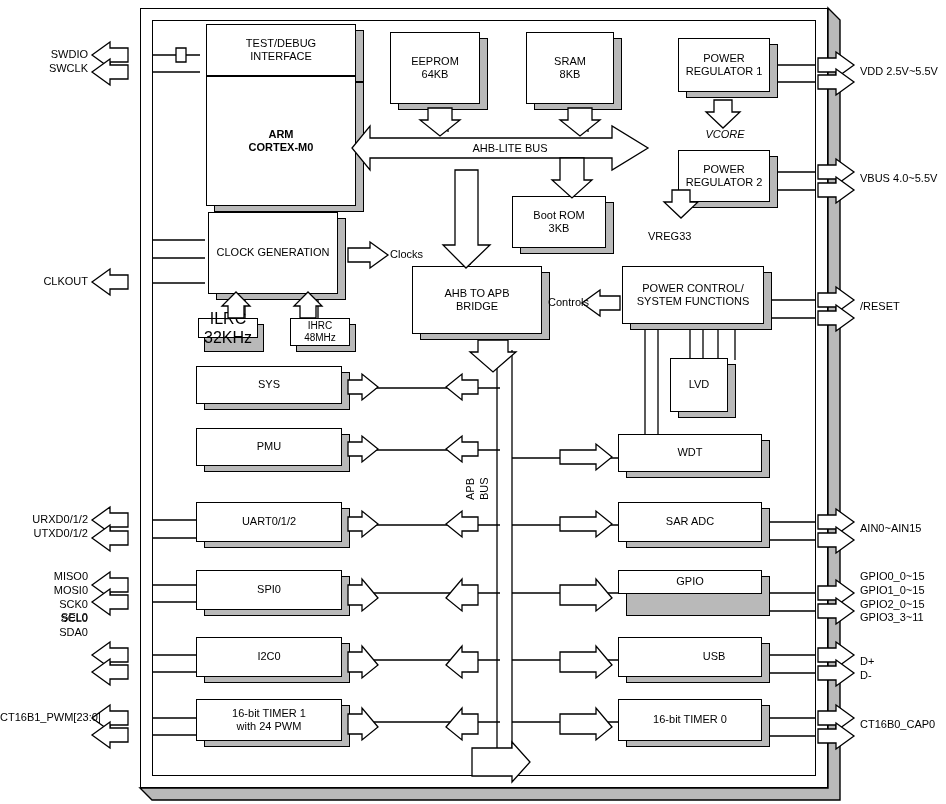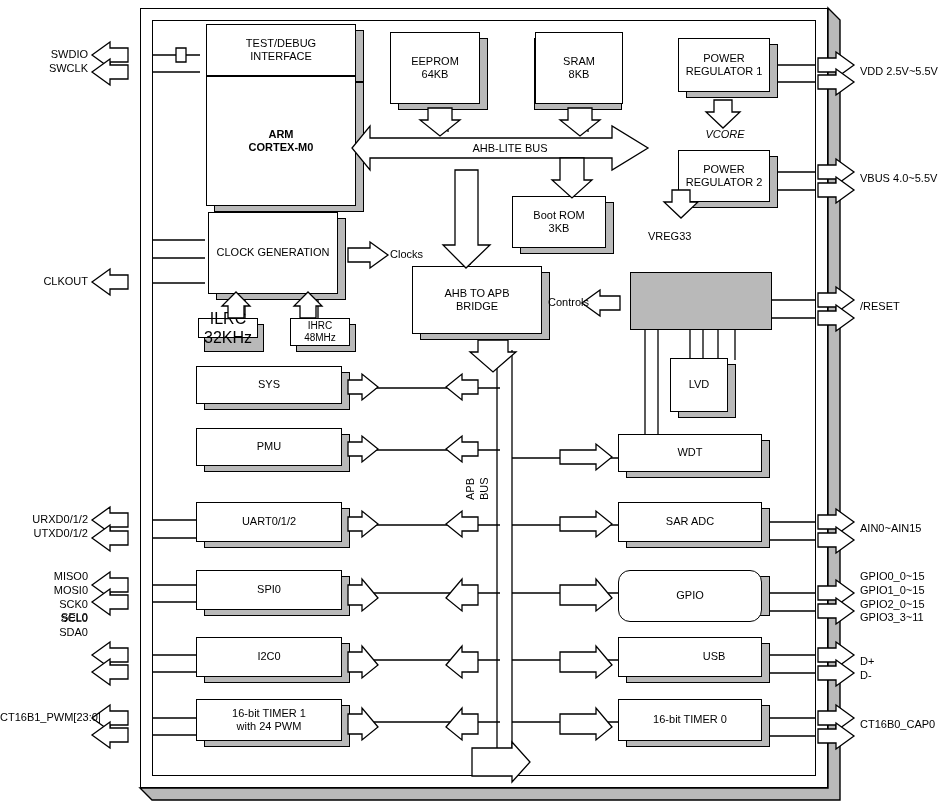--- a/index.html
+++ b/index.html
@@ -203,21 +203,21 @@
 CORTEX-M0</span>
     </div>
 
   <div class="sh" style="left:398px;top:38px;width:90px;height:72px;"></div>
   <div class="blk" style="left:390px;top:32px;width:90px;height:72px;">
       <span class="lbl">EEPROM
 64KB</span>
     </div>
 
   <div class="sh" style="left:534px;top:38px;width:88px;height:72px;"></div>
-  <div class="blk" style="left:526px;top:32px;width:88px;height:72px;margin-left:9px;">
+  <div class="blk" style="left:526px;top:32px;width:88px;height:72px;">
       <span class="lbl">SRAM
 8KB</span>
     </div>
 
   <div class="sh" style="left:686px;top:44px;width:92px;height:54px;"></div>
   <div class="blk" style="left:678px;top:38px;width:92px;height:54px;">
       <span class="lbl">POWER
 REGULATOR 1</span>
     </div>
 
@@ -252,20 +252,24 @@
 48MHz</span>
     </div>
 
   <div class="sh" style="left:420px;top:272px;width:130px;height:68px;"></div>
   <div class="blk" style="left:412px;top:266px;width:130px;height:68px;">
       <span class="lbl">AHB TO APB
 BRIDGE</span>
     </div>
 
   <div class="sh" style="left:630px;top:272px;width:142px;height:58px;"></div>
+  <div class="blk" style="left:622px;top:266px;width:142px;height:58px;">
+      <span class="lbl">POWER CONTROL/
+SYSTEM FUNCTIONS</span>
+    </div>
 
   <div class="sh" style="left:678px;top:364px;width:58px;height:54px;"></div>
   <div class="blk" style="left:670px;top:358px;width:58px;height:54px;">
       <span class="lbl">LVD</span>
     </div>
 
   <div class="sh" style="left:204px;top:372px;width:146px;height:38px;"></div>
   <div class="blk" style="left:196px;top:366px;width:146px;height:38px;">
       <span class="lbl">SYS</span>
     </div>
@@ -289,21 +293,21 @@
   <div class="blk" style="left:618px;top:502px;width:144px;height:40px;">
       <span class="lbl">SAR ADC</span>
     </div>
 
   <div class="sh" style="left:204px;top:576px;width:146px;height:40px;"></div>
   <div class="blk" style="left:196px;top:570px;width:146px;height:40px;">
       <span class="lbl">SPI0</span>
     </div>
 
   <div class="sh" style="left:626px;top:576px;width:144px;height:40px;"></div>
-  <div class="blk" style="left:618px;top:570px;width:144px;height:52px;border-radius:12px;">
+  <div class="blk" style="left:618px;top:570px;width:144px;height:24px;">
       <span class="lbl">GPIO</span>
     </div>
 
   <div class="sh" style="left:204px;top:643px;width:146px;height:40px;"></div>
   <div class="blk" style="left:196px;top:637px;width:146px;height:40px;">
       <span class="lbl">I2C0</span>
     </div>
 
   <div class="sh" style="left:626px;top:643px;width:144px;height:40px;"></div>
   <div class="blk" style="left:618px;top:637px;width:144px;height:40px;padding-left:48px;">

